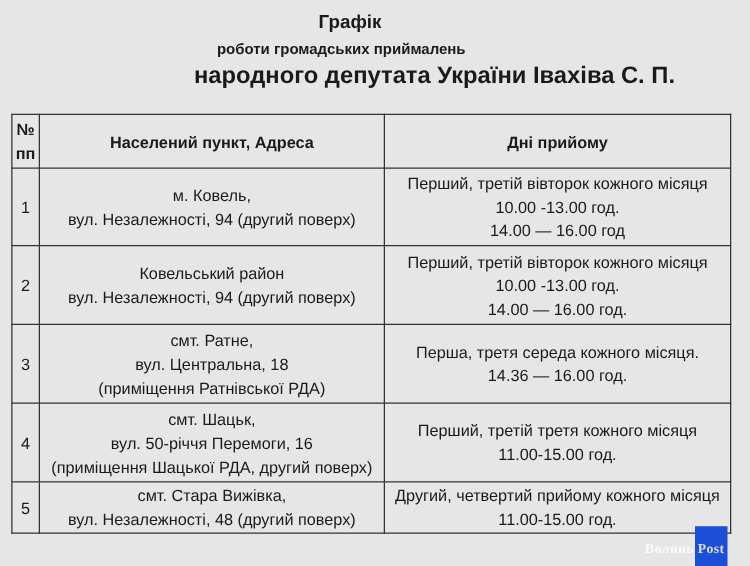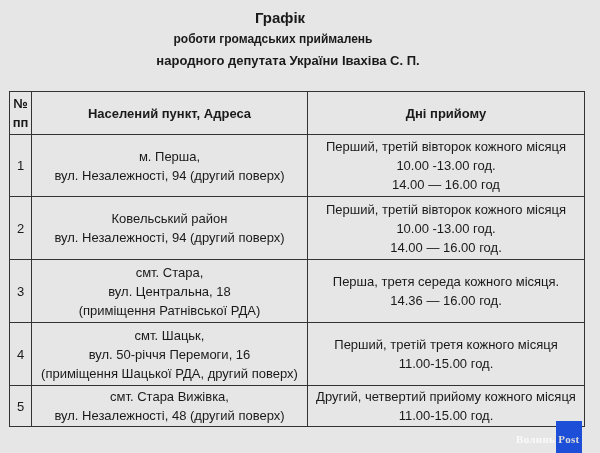--- a/index.html
+++ b/index.html
@@ -10,21 +10,21 @@
       color: #1a1a1a;
       position: relative;
       overflow: hidden;
     }
     .title-block {
       position: absolute; left: 0; top: 8px; width: 540px;
       text-align: center; font-weight: bold;
     }
     .title-block .t1 { font-size: 15px; line-height: 20px; margin-left: 20px; }
     .title-block .t2 { font-size: 12px; line-height: 22px; margin-left: 6px; }
-    .title-block .t3 { font-size: 13px; line-height: 22px; margin-left: 36px; }
+    .title-block .t3 { font-size: 19px; line-height: 22px; margin-left: 36px; text-align: right; }
     table.schedule {
       position: absolute; left: 9px; top: 91px;
       width: 575px;
       border-collapse: collapse;
       table-layout: fixed;
       font-size: 13px;
     }
     table.schedule td, table.schedule th {
       border: 1px solid #333;
       text-align: center;
@@ -78,21 +78,21 @@
       <span class="line">№</span>
       <span class="line">пп</span>
     </th>
     <th>Населений пункт, Адреса</th>
     <th>Дні прийому</th>
   </tr>
 
   <tr class="r1">
     <td class="num">1</td>
     <td>
-      <span class="line">м. Перша,</span>
+      <span class="line">м. Ковель,</span>
       <span class="line">вул. Незалежності, 94 (другий поверх)</span>
     </td>
     <td>
       <span class="line">Перший, третій вівторок кожного місяця</span>
       <span class="line">10.00 -13.00 год.</span>
       <span class="line">14.00 — 16.00 год</span>
     </td>
   </tr>
 
   <tr class="r2">
@@ -104,21 +104,21 @@
     <td>
       <span class="line">Перший, третій вівторок кожного місяця</span>
       <span class="line">10.00 -13.00 год.</span>
       <span class="line">14.00 — 16.00 год.</span>
     </td>
   </tr>
 
   <tr class="r3">
     <td class="num">3</td>
     <td>
-      <span class="line">смт. Стара,</span>
+      <span class="line">смт. Ратне,</span>
       <span class="line">вул. Центральна, 18</span>
       <span class="line">(приміщення Ратнівської РДА)</span>
     </td>
     <td>
       <span class="line">Перша, третя середа кожного місяця.</span>
       <span class="line">14.36 — 16.00 год.</span>
     </td>
   </tr>
 
   <tr class="r4">

